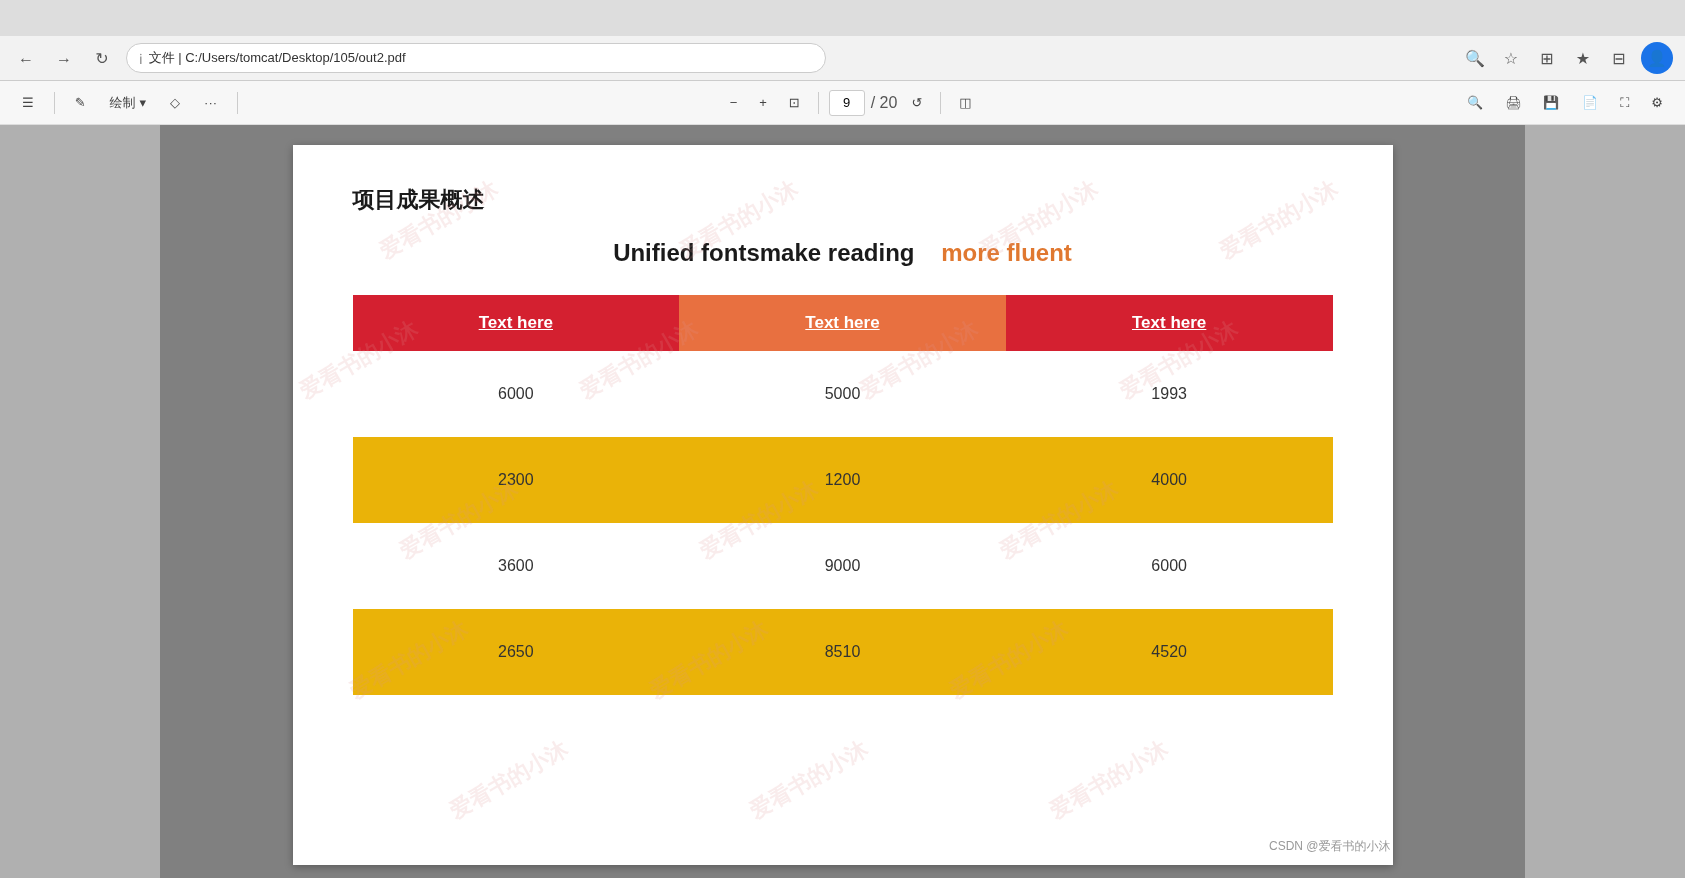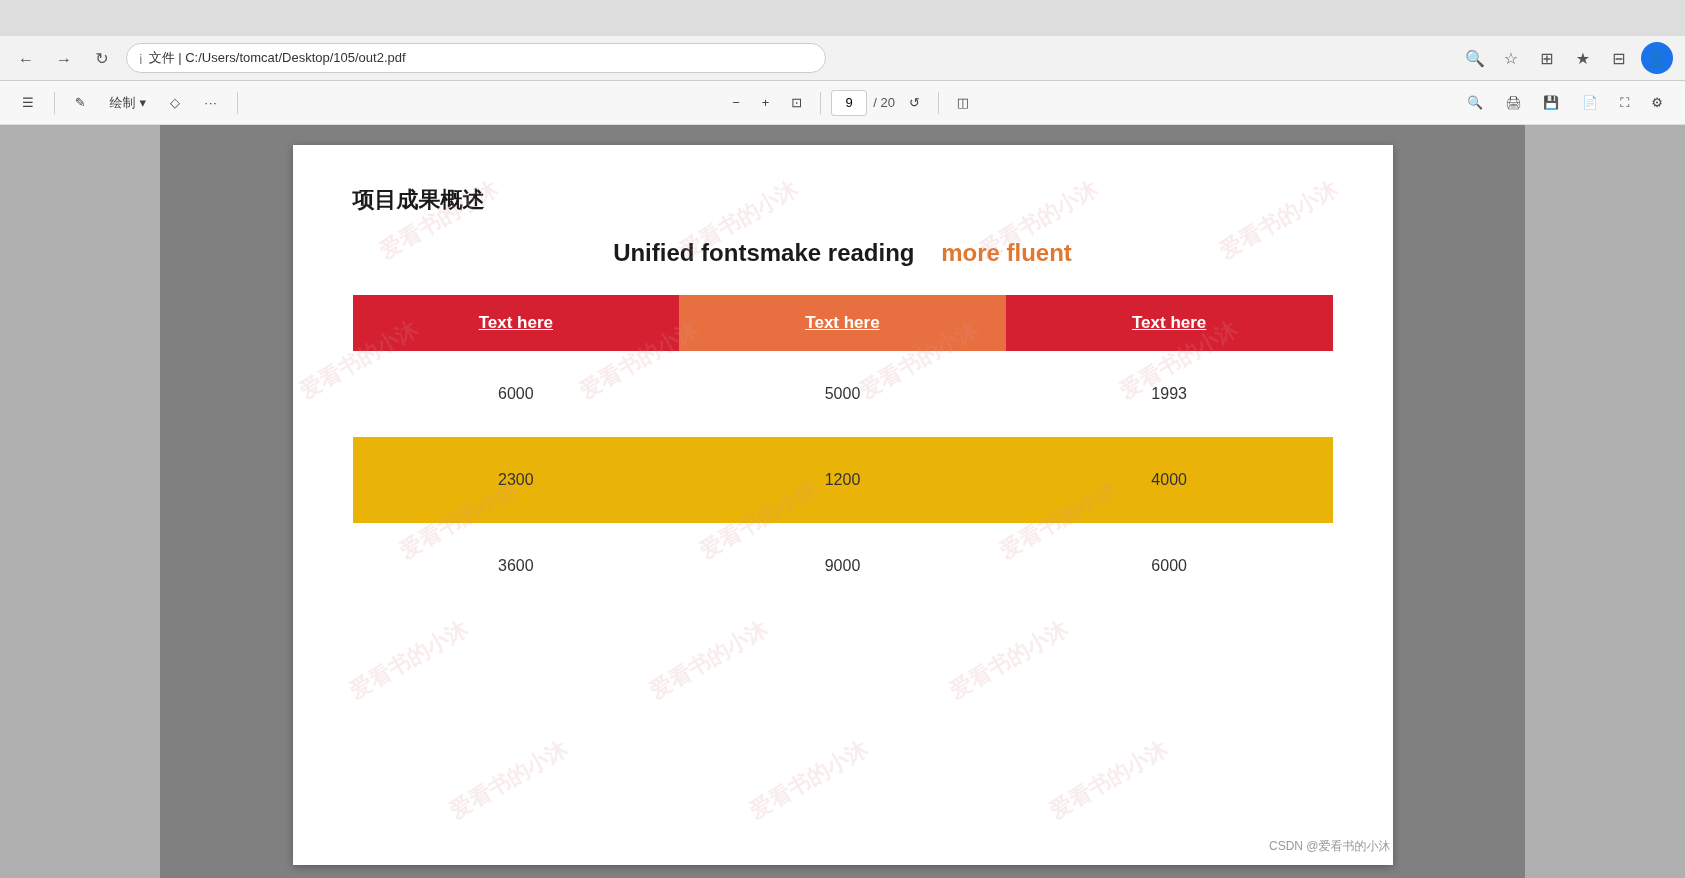--- a/index.html
+++ b/index.html
@@ -285,21 +285,21 @@
   <button class="pdf-tool-btn">···</button>
 
   <div class="pdf-toolbar-divider"></div>
 
   <div style="display:flex;align-items:center;gap:6px;margin:0 auto;">
     <button class="pdf-tool-btn">−</button>
     <button class="pdf-tool-btn">+</button>
     <button class="pdf-tool-btn">⊡</button>
     <div class="pdf-toolbar-divider"></div>
     <input class="page-input" type="text" value="9" style="">
-    <span style="font-size:13px;color:#555;">/ 20</span>
+    <span style="font-size:16px;color:#555;">/ 20</span>
     <button class="pdf-tool-btn">↺</button>
     <div class="pdf-toolbar-divider"></div>
     <button class="pdf-tool-btn">◫</button>
   </div>
 
   <div style="display:flex;align-items:center;gap:6px;">
     <button class="pdf-tool-btn">🔍</button>
     <button class="pdf-tool-btn">🖨</button>
     <button class="pdf-tool-btn">💾</button>
     <button class="pdf-tool-btn">📄</button>
@@ -357,20 +357,25 @@
           <tr class="row-gray">
             <td>2300</td>
             <td>1200</td>
             <td>4000</td>
           </tr>
           <tr class="row-white">
             <td>3600</td>
             <td>9000</td>
             <td>6000</td>
           </tr>
+          <tr class="row-gray">
+            <td>2650</td>
+            <td>8510</td>
+            <td>4520</td>
+          </tr>
         </tbody>
       </table>
 
       <div class="credit">CSDN @爱看书的小沐</div>
 
     </div>
   </div>
 
   <div class="right-panel"></div>
 </div>

